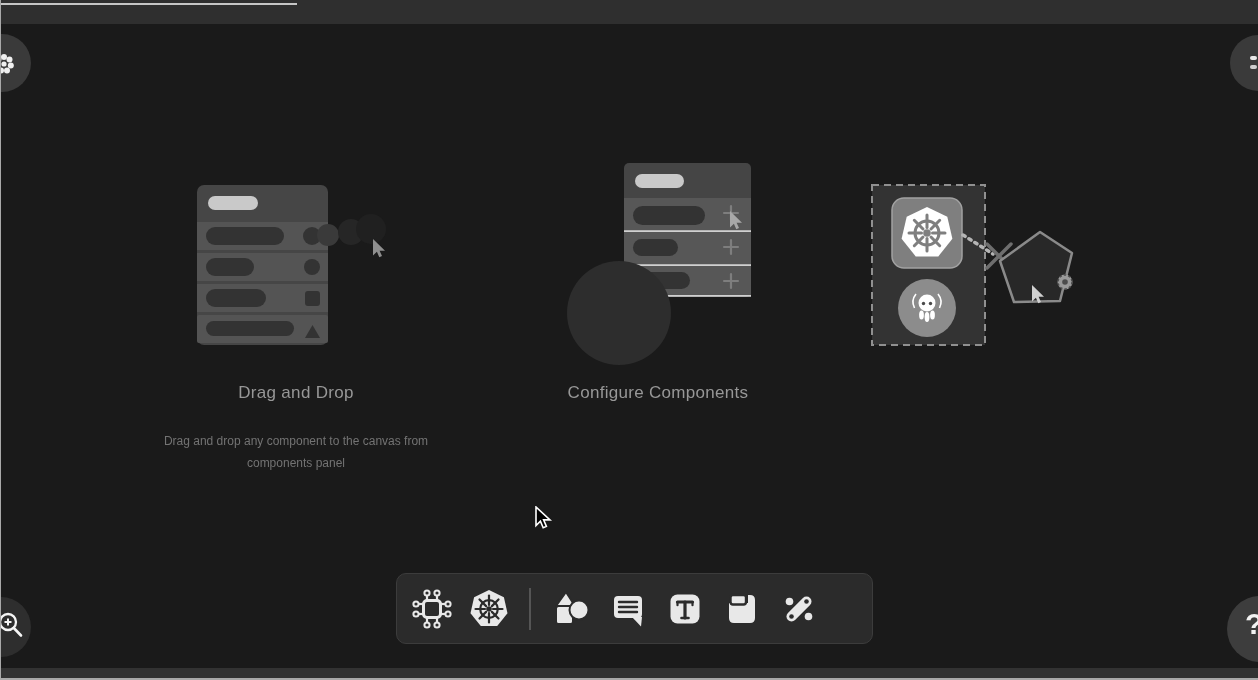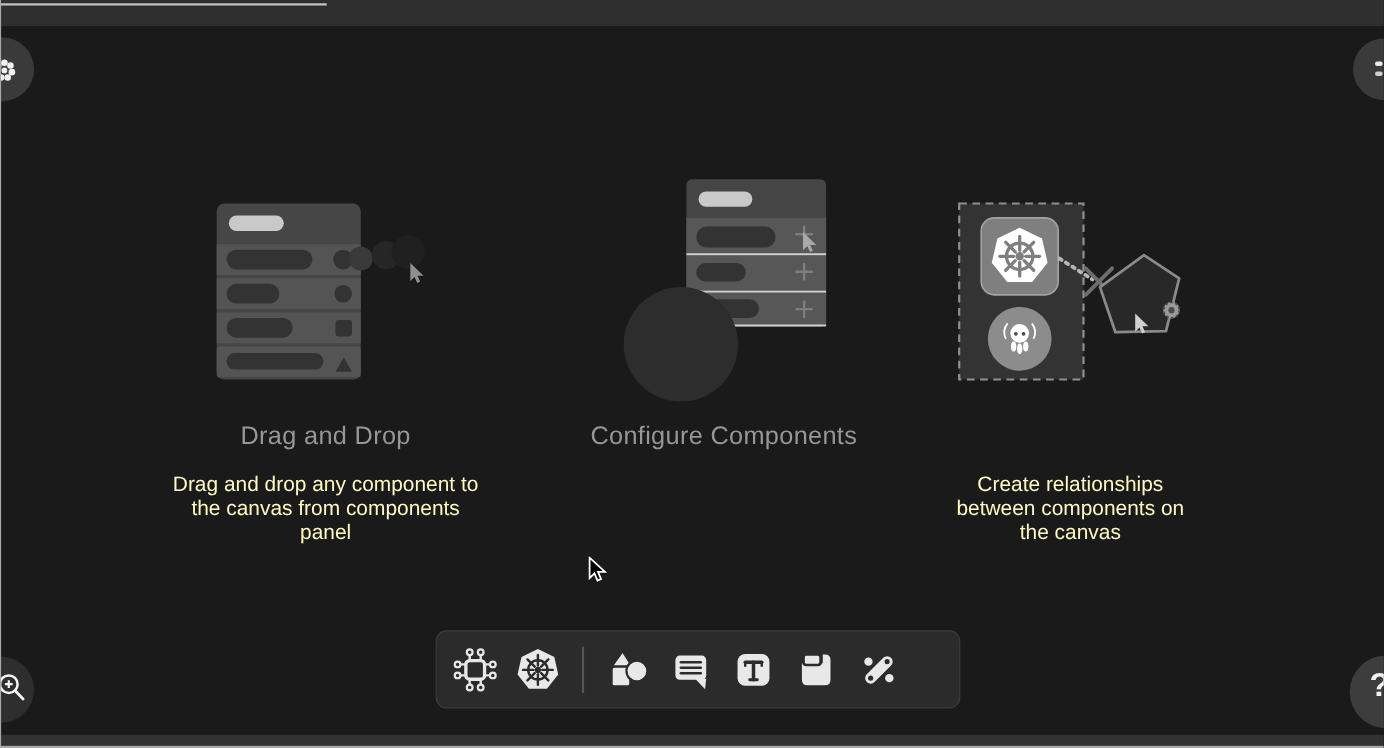--- a/index.html
+++ b/index.html
@@ -25,25 +25,25 @@
   .fab-br { left:1227px; top:596px; width:66px; height:66px; background:#3d3d3d; }
   .fab svg { position:absolute; }
   .fab-br .help-glyph { position:absolute; left:18px; top:11px; color:#f2f2f2; font-size:30px; font-weight:bold; }
 
   
   .section { position:absolute; top:150px; width:330px; height:340px; }
   .s1 { left:131px; } .s2 { left:493px; } .s3 { left:808px; }
   .illus { position:absolute; }
   .sec-title {
     position:absolute; top:233px; width:100%; text-align:center;
-    color:#979797; font-size:23px; font-weight:500; letter-spacing:.3px;
+    color:#979797; font-size:17px; font-weight:500; letter-spacing:.3px;
   }
   .sec-desc {
     position:absolute; top:280px; left:50%; transform:translateX(-50%);
-    text-align:center; color:#fef9c3; font-size:19px; line-height:22px;
+    text-align:center; color:#737373; font-size:12px; line-height:22px;
   }
   .s1 .sec-desc { width:280px; }
   .s2 .sec-desc { width:310px; }
   .s3 .sec-desc { width:230px; }
 
   
   .toolbar {
     position:absolute; left:396px; top:573px; width:477px; height:71px;
     background:#2b2b2b; border:1px solid #3c3c3c; border-radius:10px;
     display:flex; align-items:center; padding:0 12px; gap:11px; z-index:10;
@@ -206,21 +206,20 @@
     <polygon points="180,57 212,78 200,126 154,127 140,86" fill="#282828" stroke="#8a8a8a" stroke-width="2.5" stroke-linejoin="round"></polygon>
     <g>
       <circle cx="205" cy="107" r="7.5" fill="#9a9a9a"></circle>
       <circle cx="205" cy="107" r="7" fill="none" stroke="#4c4c4c" stroke-width="1.5" stroke-dasharray="2.5 2"></circle>
       <circle cx="205" cy="107" r="2.8" fill="#4c4c4c"></circle>
     </g>
     <g transform="translate(172,110)">
       <path d="M0 0 L0 16.5 L3.9 12.8 L6.3 18.2 L9 17 L6.6 11.7 L12 11.7 Z" fill="#d0d0d0"></path>
     </g>
   </svg>
-  <div class="sec-desc">Create relationships between components on the canvas</div>
 </div>
 
 <div class="toolbar">
   <div class="tool-btn">
     <svg width="44" height="44" viewBox="-22 -22 44 44">
       <rect x="-8.5" y="-8.5" width="17" height="17" rx="3.5" fill="none" stroke="#e8e8e8" stroke-width="3"></rect>
       <g stroke="#e8e8e8" stroke-width="2.2">
         <line x1="-5" y1="-8.5" x2="-5" y2="-13.5"></line>
           <line x1="5" y1="-8.5" x2="5" y2="-13.5"></line>
         <line x1="-5" y1="8.5" x2="-5" y2="13.5"></line>

